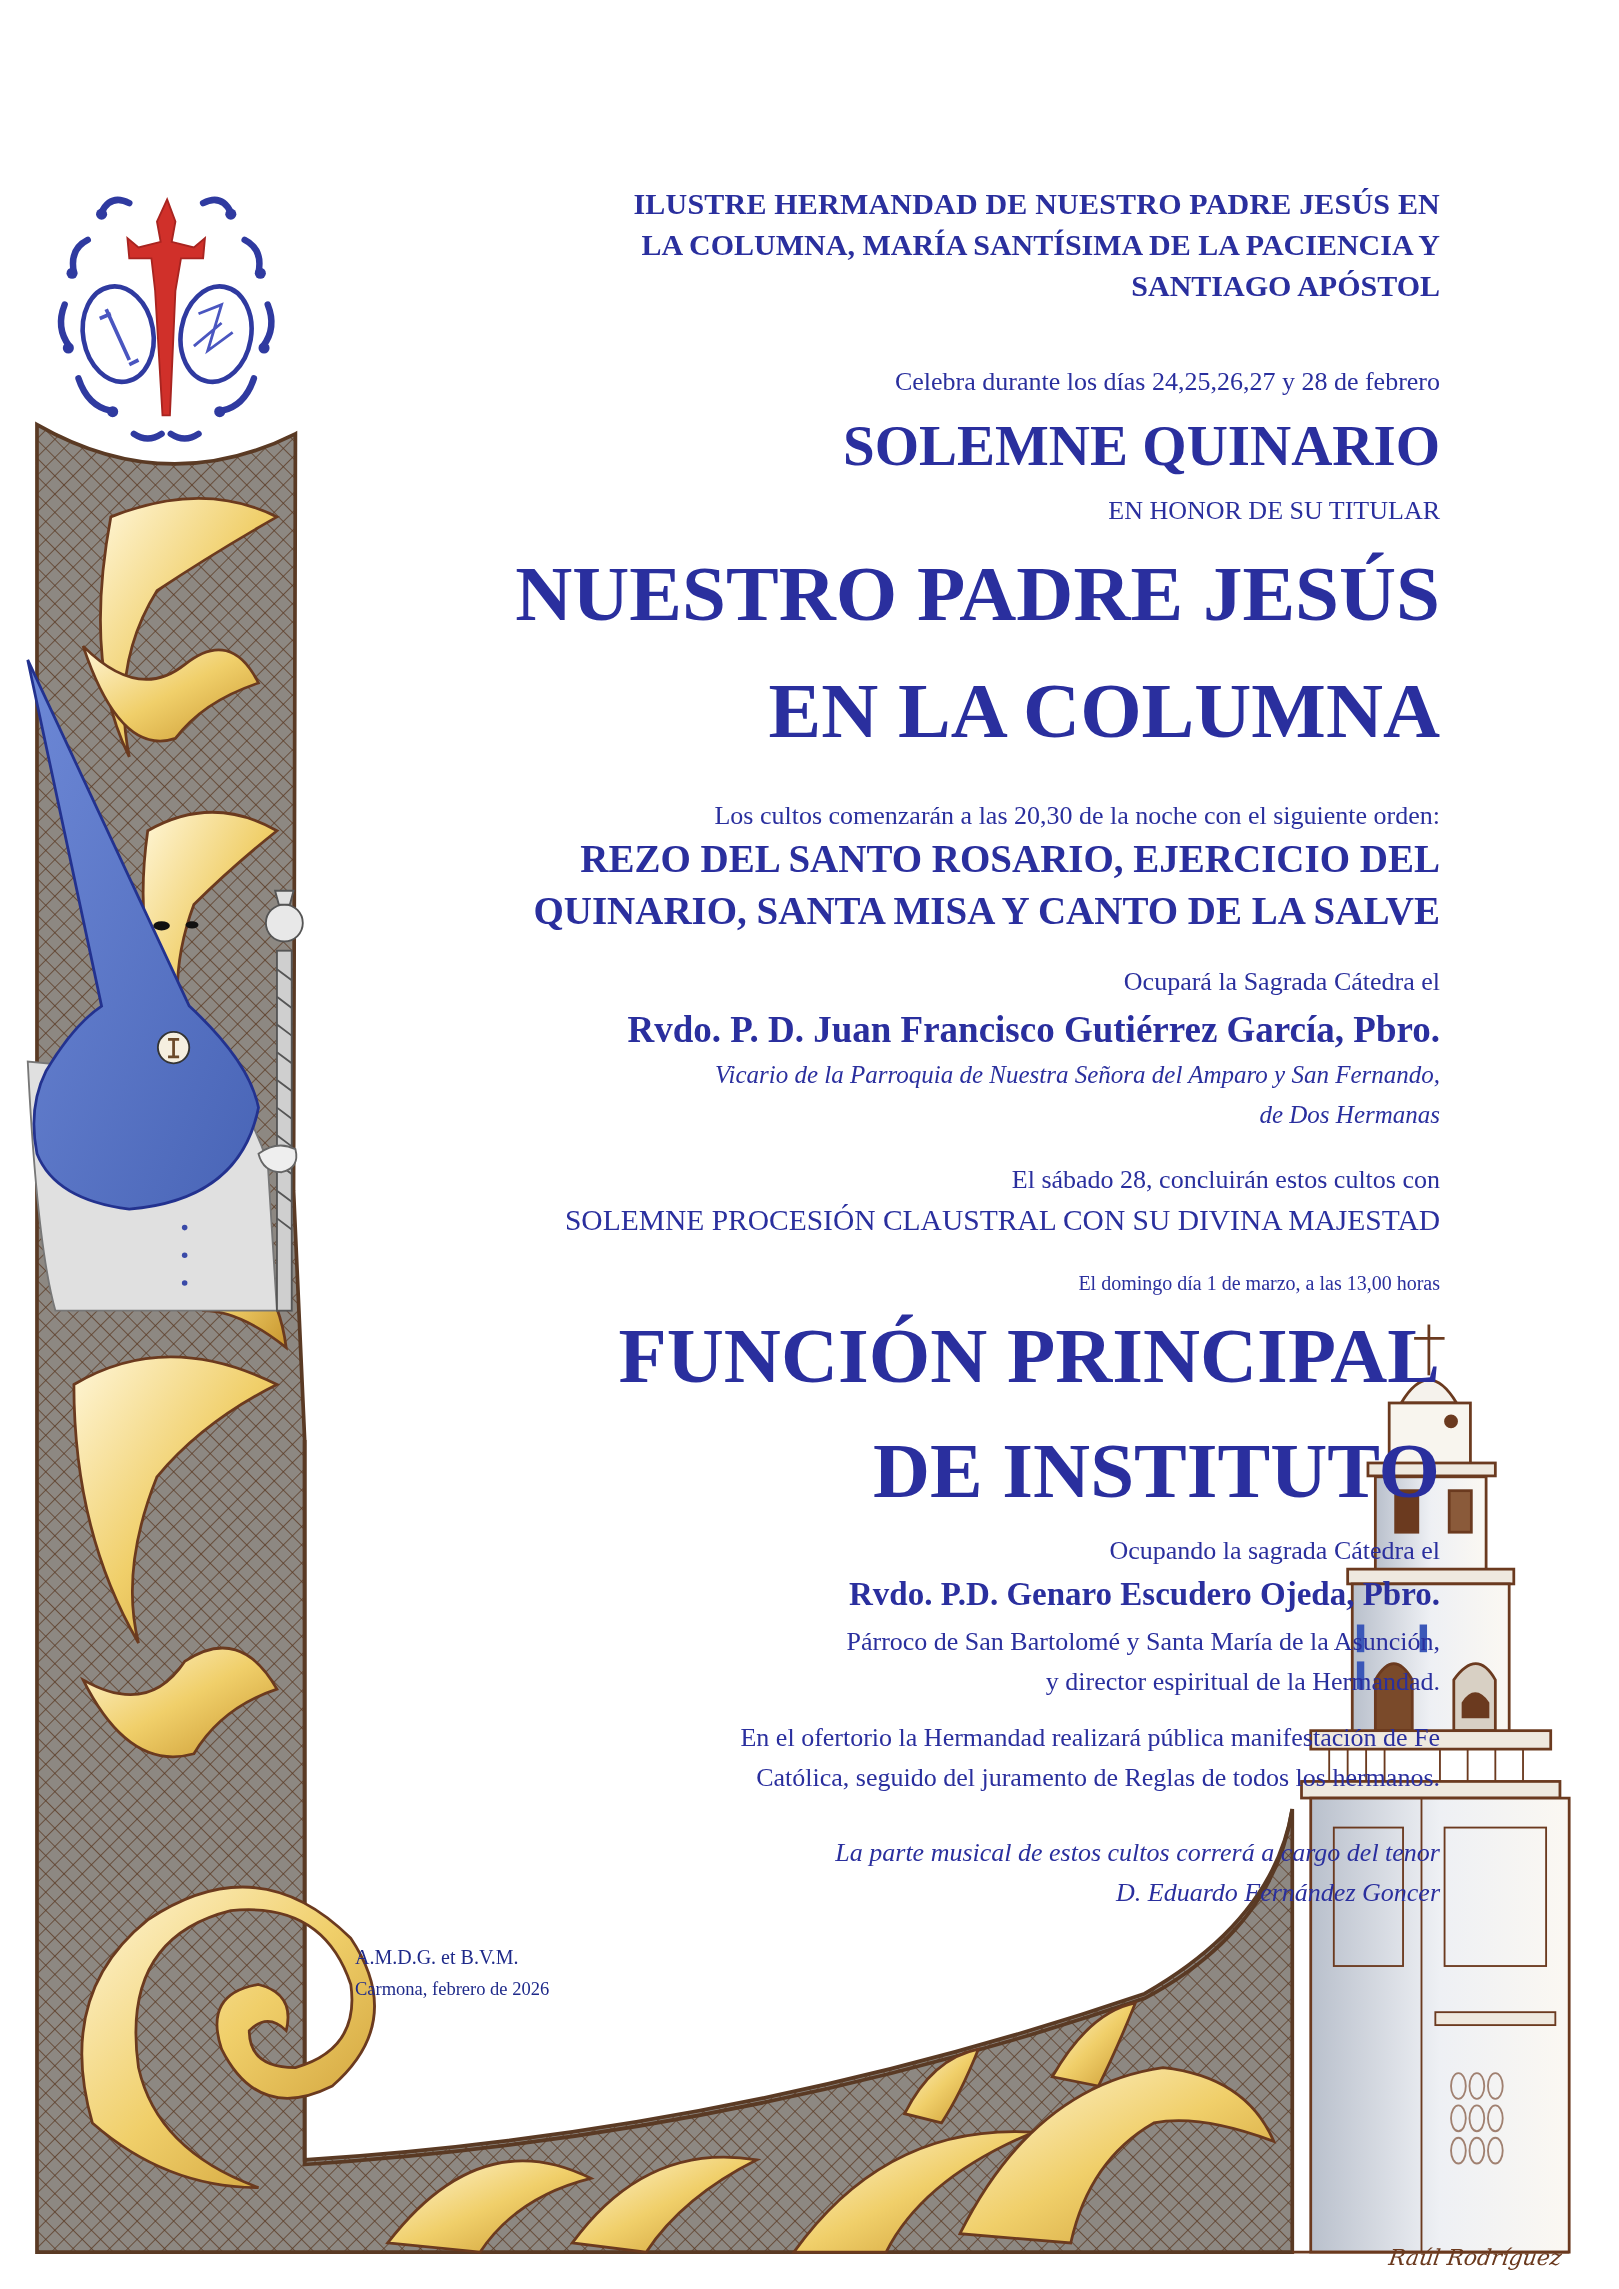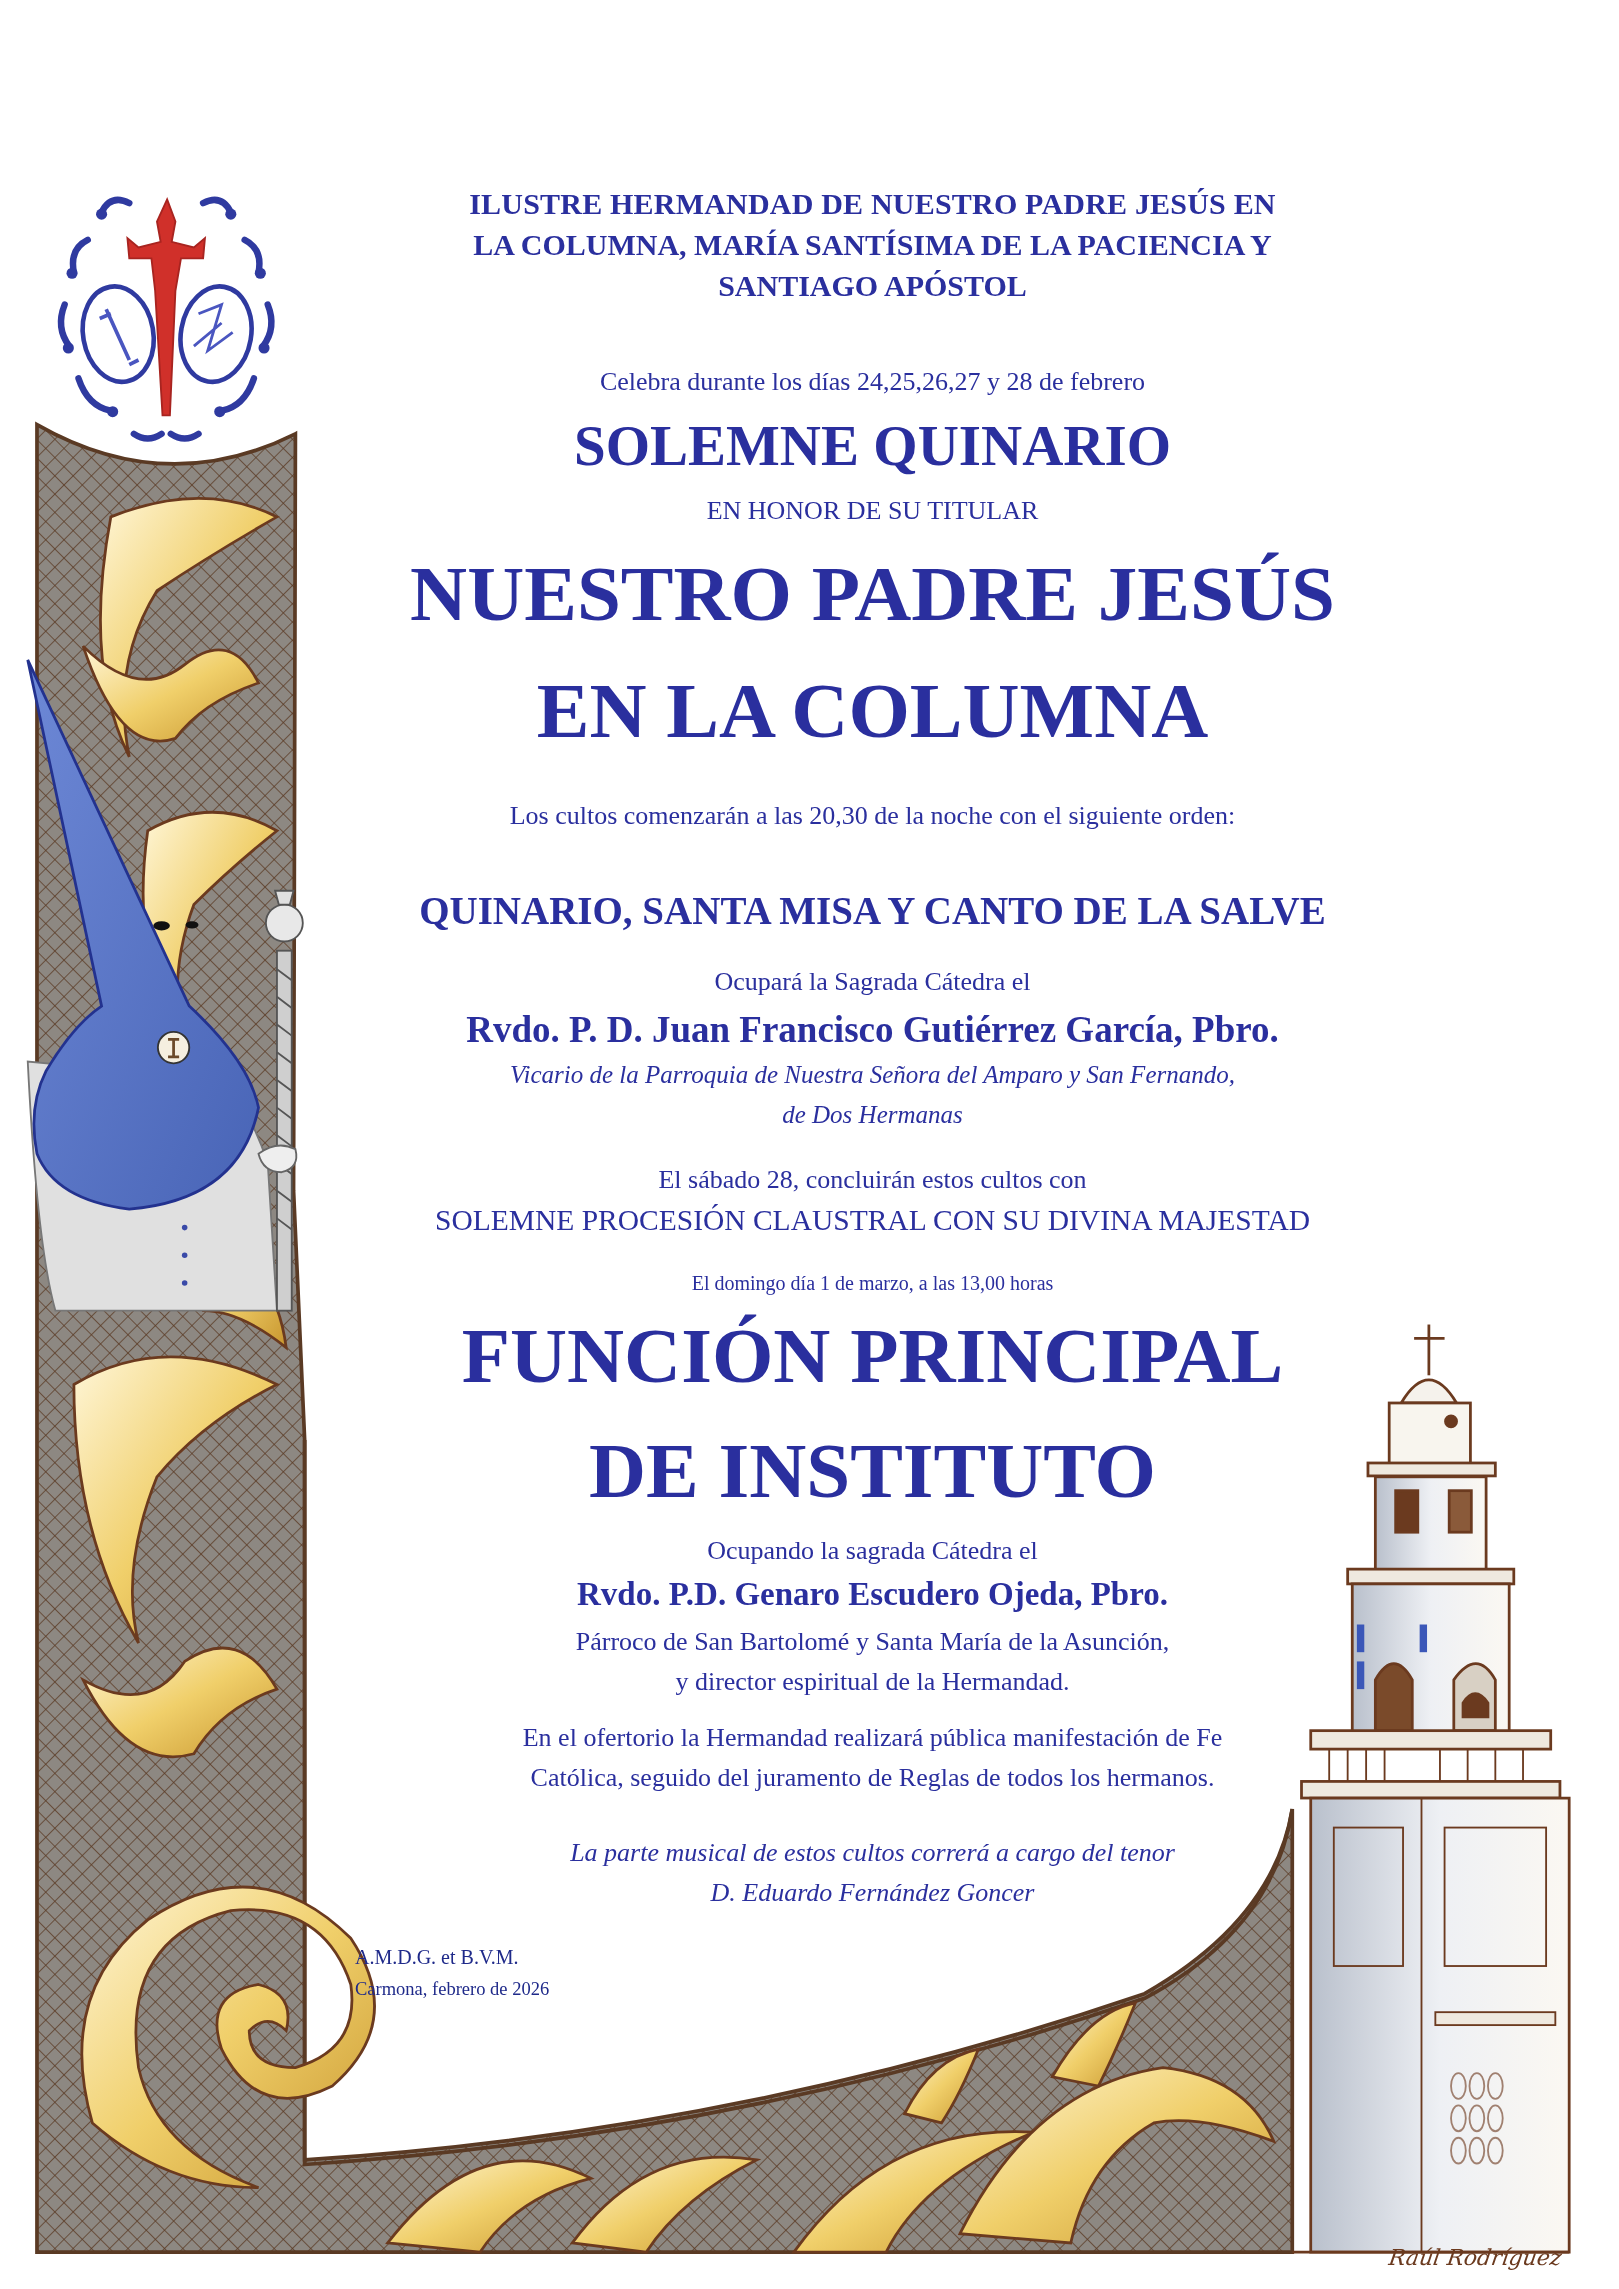--- a/index.html
+++ b/index.html
@@ -1,19 +1,19 @@
 <!DOCTYPE html>
 <html style="font-size:14.8px"><head>
 <meta charset="utf-8">
 <style>
   html, body { margin: 0; padding: 0; background: #ffffff; }
   body { width: 1620px; height: 2290px; position: relative; overflow: hidden;
          font-family: "Liberation Serif", "DejaVu Serif", serif; color: #2a2f9e; }
   .art { position: absolute; left: 0; top: 0; width: 1620px; height: 2290px; z-index: 0; }
-  .content { position: absolute; left: 305px; top: 0; width: 1135px; height: 2290px; z-index: 2; text-align: center; }
+  .content { position: absolute; left: 305px; top: 0; width: 1135px; height: 2290px; z-index: 2; text-align: right; }
   .line { position: absolute; left: 0; width: 100%; white-space: nowrap; }
   .bold { font-weight: bold; }
   .ital { font-style: italic; }
   .footer { position: absolute; left: 355px; text-align: left; color: #1f2a8a; font-size: 19.4px; z-index: 2; }
   .signature { position: absolute; left: 1389px; top: 2245px; z-index: 3; font-family: "DejaVu Serif", serif;
                font-style: italic; font-size: 22px; color: #6b3a1f; transform: skewX(-8deg); }
 </style>
 </head>
 <body>
 
@@ -179,20 +179,21 @@
   <div class="line bold" style="top:269px;font-size:30px;">SANTIAGO APÓSTOL</div>
 
   <div class="line" style="top:367px;font-size:26px;">Celebra durante los días 24,25,26,27 y 28 de febrero</div>
   <div class="line bold" style="top:413px;font-size:57px;">SOLEMNE QUINARIO</div>
   <div class="line" style="top:496px;font-size:26px;">EN HONOR DE SU TITULAR</div>
 
   <div class="line bold" style="top:666px;font-size:79px;">EN LA COLUMNA</div>
   <div class="line bold" style="top:549px;font-size:79px;">NUESTRO PADRE JESÚS</div>
 
   <div class="line" style="top:801px;font-size:26px;">Los cultos comenzarán a las 20,30 de la noche con el siguiente orden:</div>
+  <div class="line bold" style="top:836px;font-size:39px;">REZO DEL SANTO ROSARIO, EJERCICIO DEL</div>
   <div class="line bold" style="top:888px;font-size:39px;">QUINARIO, SANTA MISA Y CANTO DE LA SALVE</div>
 
   <div class="line" style="top:967px;font-size:26px;">Ocupará la Sagrada Cátedra el</div>
   <div class="line bold" style="top:1008px;font-size:37px;">Rvdo. P. D. Juan Francisco Gutiérrez García, Pbro.</div>
   <div class="line ital" style="top:1061px;font-size:25px;">Vicario de la Parroquia de Nuestra Señora del Amparo y San Fernando,</div>
   <div class="line ital" style="top:1101px;font-size:25px;font-family:Liberation Serif, serif;">de Dos Hermanas</div>
 
   <div class="line" style="top:1165px;font-size:26px;">El sábado 28, concluirán estos cultos con</div>
   <div class="line" style="top:1204px;font-size:29.5px;">SOLEMNE PROCESIÓN CLAUSTRAL CON SU DIVINA MAJESTAD</div>
 

